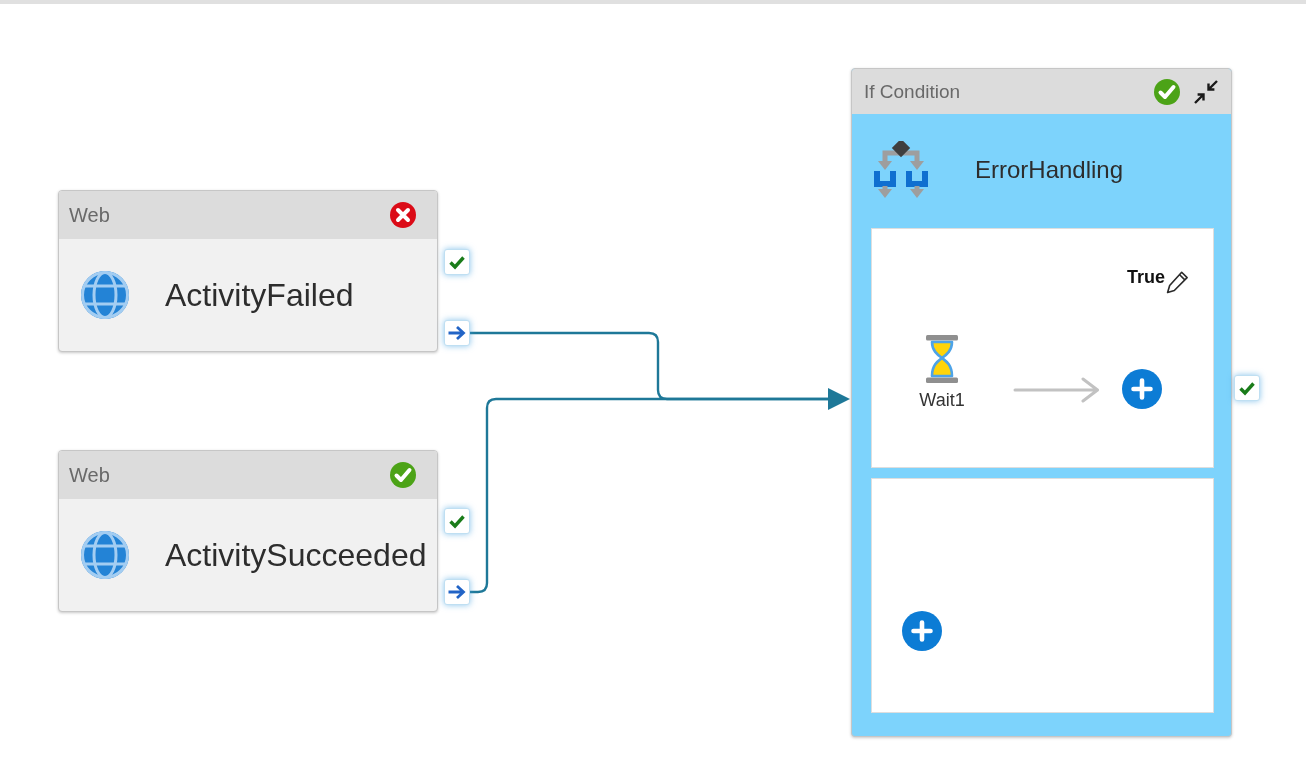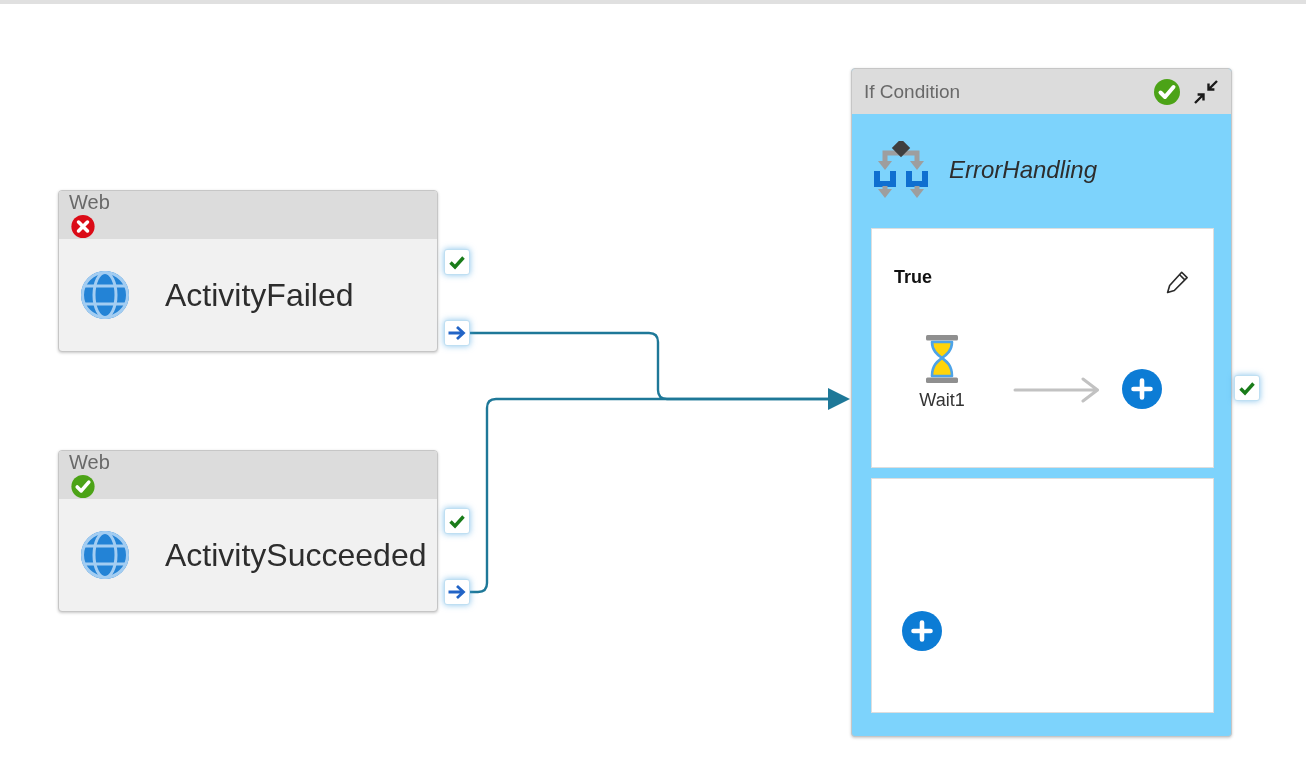--- a/index.html
+++ b/index.html
@@ -21,21 +21,21 @@
   .node {
     position:absolute; width:380px; height:162px;
     background:#f1f1f1;
     border:1px solid #c6c6c6; border-radius:4px;
     box-shadow:0 1px 3px rgba(0,0,0,.22);
     z-index:2;
   }
   .node-header {
     height:48px; background:#dcdcdc;
     border-radius:3px 3px 0 0;
-    display:flex; align-items:flex-start; padding:0 20px 0 10px;flex-direction:column;
+    display:flex; align-items:center; padding:0 20px 0 10px;
   }
   .node-type { font-size:20px; color:#696969; flex:1; }
   .node-body { display:flex; align-items:center; height:112px; padding-left:20px; }
   .node-name { font-size:32px; color:#2d2d2d; margin-left:34px; }
 
   
   .port {
     position:absolute; width:26px; height:26px;
     background:#fff; border:1px solid #bfdff2; border-radius:3px;
     box-shadow:0 0 6px rgba(64,158,224,.6);
@@ -51,31 +51,31 @@
     box-shadow:0 1px 3px rgba(0,0,0,.22);
     z-index:2;
   }
   .if-header {
     height:45px; background:#dcdcdc; border-radius:3px 3px 0 0;
     display:flex; align-items:center; padding:0 12px;
   }
   .if-title { font-size:19px; color:#696969; flex:1; }
   .collapse-btn { margin-left:12px; width:26px; height:26px; display:flex; align-items:center; justify-content:center; cursor:pointer; }
   .if-cond-row { display:flex; align-items:center; padding:27px 0 0 21px; }
-  .if-name { font-size:24px; color:#2d2d2d; margin-left:20px;font-style:italic; }
+  .if-name { font-size:24px; color:#2d2d2d; margin-left:46px; }
 
   .branch-panel {
     position:absolute; left:19px; width:343px;
     background:#ffffff; border:1px solid #dedede;
   }
   .branch-true  { top:159px; height:240px; }
   .branch-false { top:409px; height:235px; }
   .branch-head {
     position:absolute; left:22px; right:22px;
-    display:flex; justify-content:space-between; align-items:flex-start;
+    display:flex; justify-content:flex-end; align-items:flex-start;
   }
   .branch-true  .branch-head { top:38px; }
   .branch-false .branch-head { top:52px; }
   .branch-label { font-size:18px; font-weight:bold; color:#111; }
   .pencil-btn { cursor:pointer; margin-top:2px; }
 
   .wait-activity { position:absolute; left:40px; top:106px; width:60px; text-align:center; }
   .wait-label { font-size:18px; color:#333; margin-top:3px; }
   .true-arrow { position:absolute; left:141px; top:147px; }
   .plus-btn {

